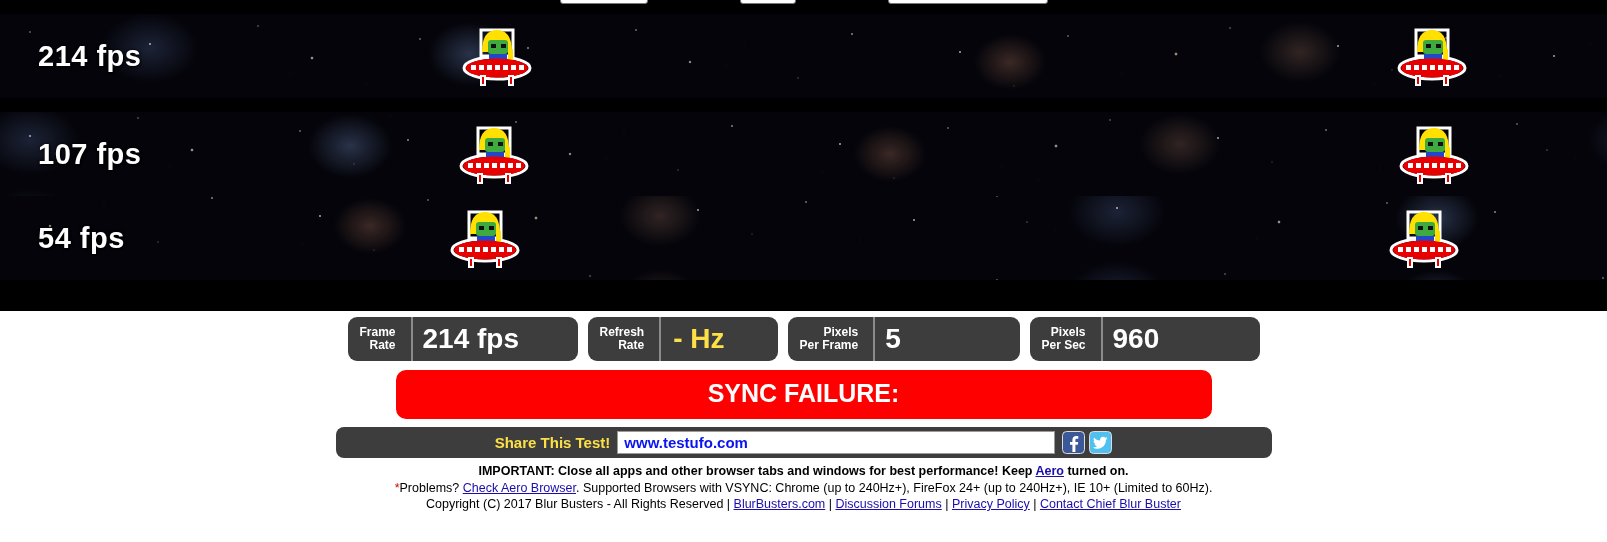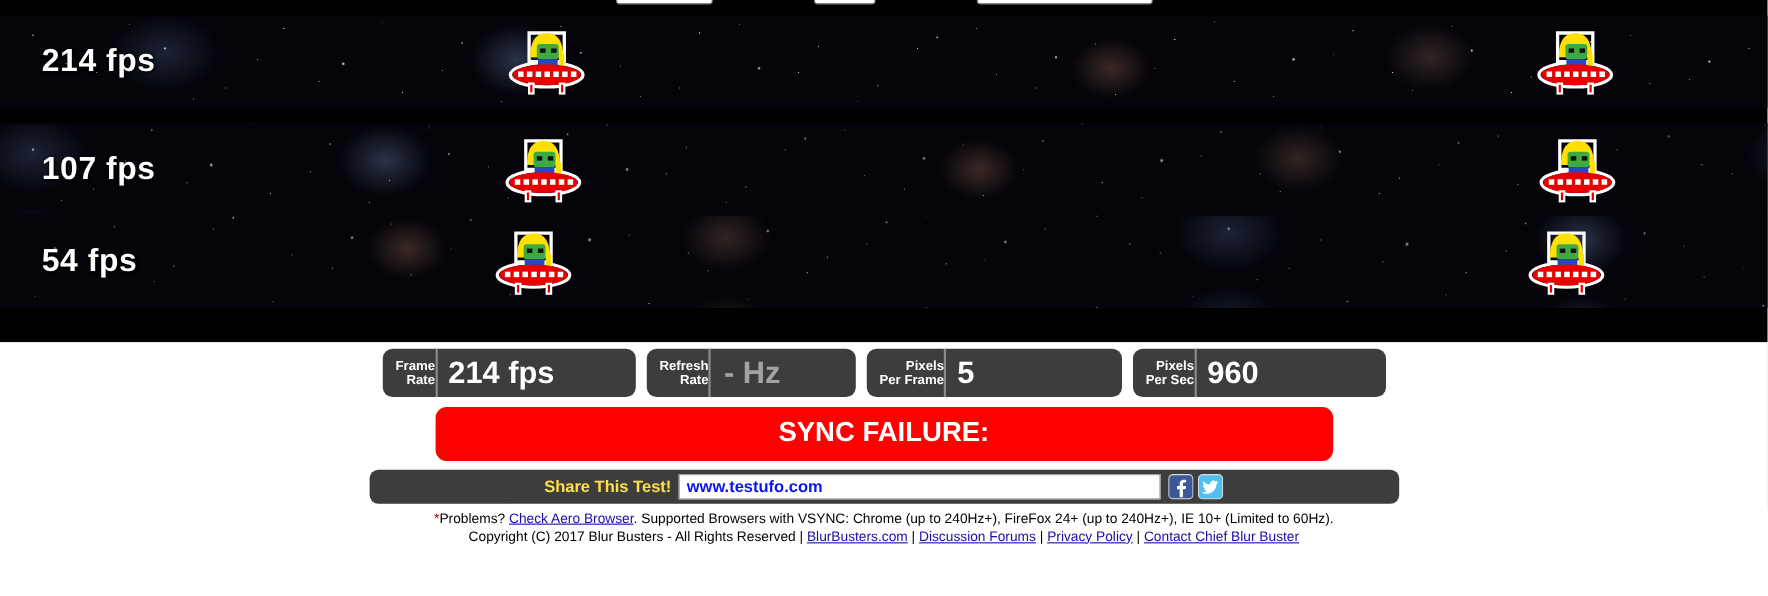--- a/index.html
+++ b/index.html
@@ -132,31 +132,31 @@
     display: flex; justify-content: center; align-items: center;
     gap: 10px; margin-top: 6px;
   }
   .stat {
     display: flex; align-items: stretch;
     background: #3d3d3d; border-radius: 9px; height: 44px; overflow: hidden;
   }
   .stat-cap {
     display: flex; flex-direction: column; justify-content: center;
     align-items: flex-end; text-align: right;
-    padding: 0 0 0 12px; color: #fff;
+    padding: 0 15px 0 12px; color: #fff;
     font-size: 12px; font-weight: bold; line-height: 1.05;
     border-right: 2px solid #8b8b8b;
     white-space: nowrap;
   }
   .stat-val {
     display: flex; align-items: center;
     padding: 0 14px 0 10px;
     font-size: 28px; font-weight: bold; color: #fff; white-space: nowrap;
   }
-  .stat-val.accent { color: #a3a3a3; padding-left: 12px; }
+  .stat-val.accent { color: #fde047; padding-left: 12px; }
   .s1 { min-width: 230px; }
   .s2 { min-width: 190px; }
   .s3 { min-width: 232px; }
   .s4 { min-width: 230px; }
 
   
   .alert {
     margin: 9px auto 0; width: 816px; background: #ff0000;
     border-radius: 10px; color: #fff; text-align: center;
     padding: 8px 10px 10px;
@@ -442,19 +442,20 @@
         <span class="soc-btn">
           <svg width="23" height="23" viewBox="0 0 23 23" xmlns="http://www.w3.org/2000/svg">
             <rect x="0.5" y="0.5" width="22" height="22" rx="4" fill="#4fc0ef" stroke="#dcdcdc"></rect>
             <path d="M18.6 7.2c-.5.2-1.1.4-1.7.5.6-.4 1.1-.9 1.3-1.6-.6.3-1.2.6-1.9.7-.5-.6-1.3-1-2.2-1-1.7 0-3 1.3-3 3 0 .2 0 .5.1.7-2.5-.1-4.7-1.3-6.2-3.1-.3.4-.4.9-.4 1.5 0 1 .5 1.9 1.3 2.5-.5 0-1-.2-1.4-.4 0 1.5 1 2.7 2.4 3-.3.1-.5.1-.8.1-.2 0-.4 0-.6-.1.4 1.2 1.5 2.1 2.8 2.1-1 .8-2.3 1.3-3.8 1.3h-.7c1.3.9 2.9 1.4 4.6 1.4 5.5 0 8.5-4.6 8.5-8.5v-.4c.6-.4 1.1-1 1.5-1.6z" fill="#ffffff"></path>
           </svg>
         </span>
       </span>
     </div>
 
     <div class="footer">
+      <div class="f-line bold"><span>IMPORTANT: Close all apps and other browser tabs and windows for best performance! Keep </span><span class="f-link">Aero</span><span> turned on.</span></div>
 
       <div class="f-line"><span class="star-red">*</span><span>Problems? </span><span class="f-link">Check Aero Browser</span><span>. Supported Browsers with VSYNC: Chrome (up to 240Hz+), FireFox 24+ (up to 240Hz+), IE 10+ (Limited to 60Hz).</span></div>
 
       <div class="f-line"><span>Copyright (C) 2017 Blur Busters - All Rights Reserved | </span><span class="f-link">BlurBusters.com</span><span> | </span><span class="f-link">Discussion Forums</span><span> | </span><span class="f-link">Privacy Policy</span><span> | </span><span class="f-link">Contact Chief Blur Buster</span></div>
     </div>
   </div>
 </div>
 
 </body></html>

